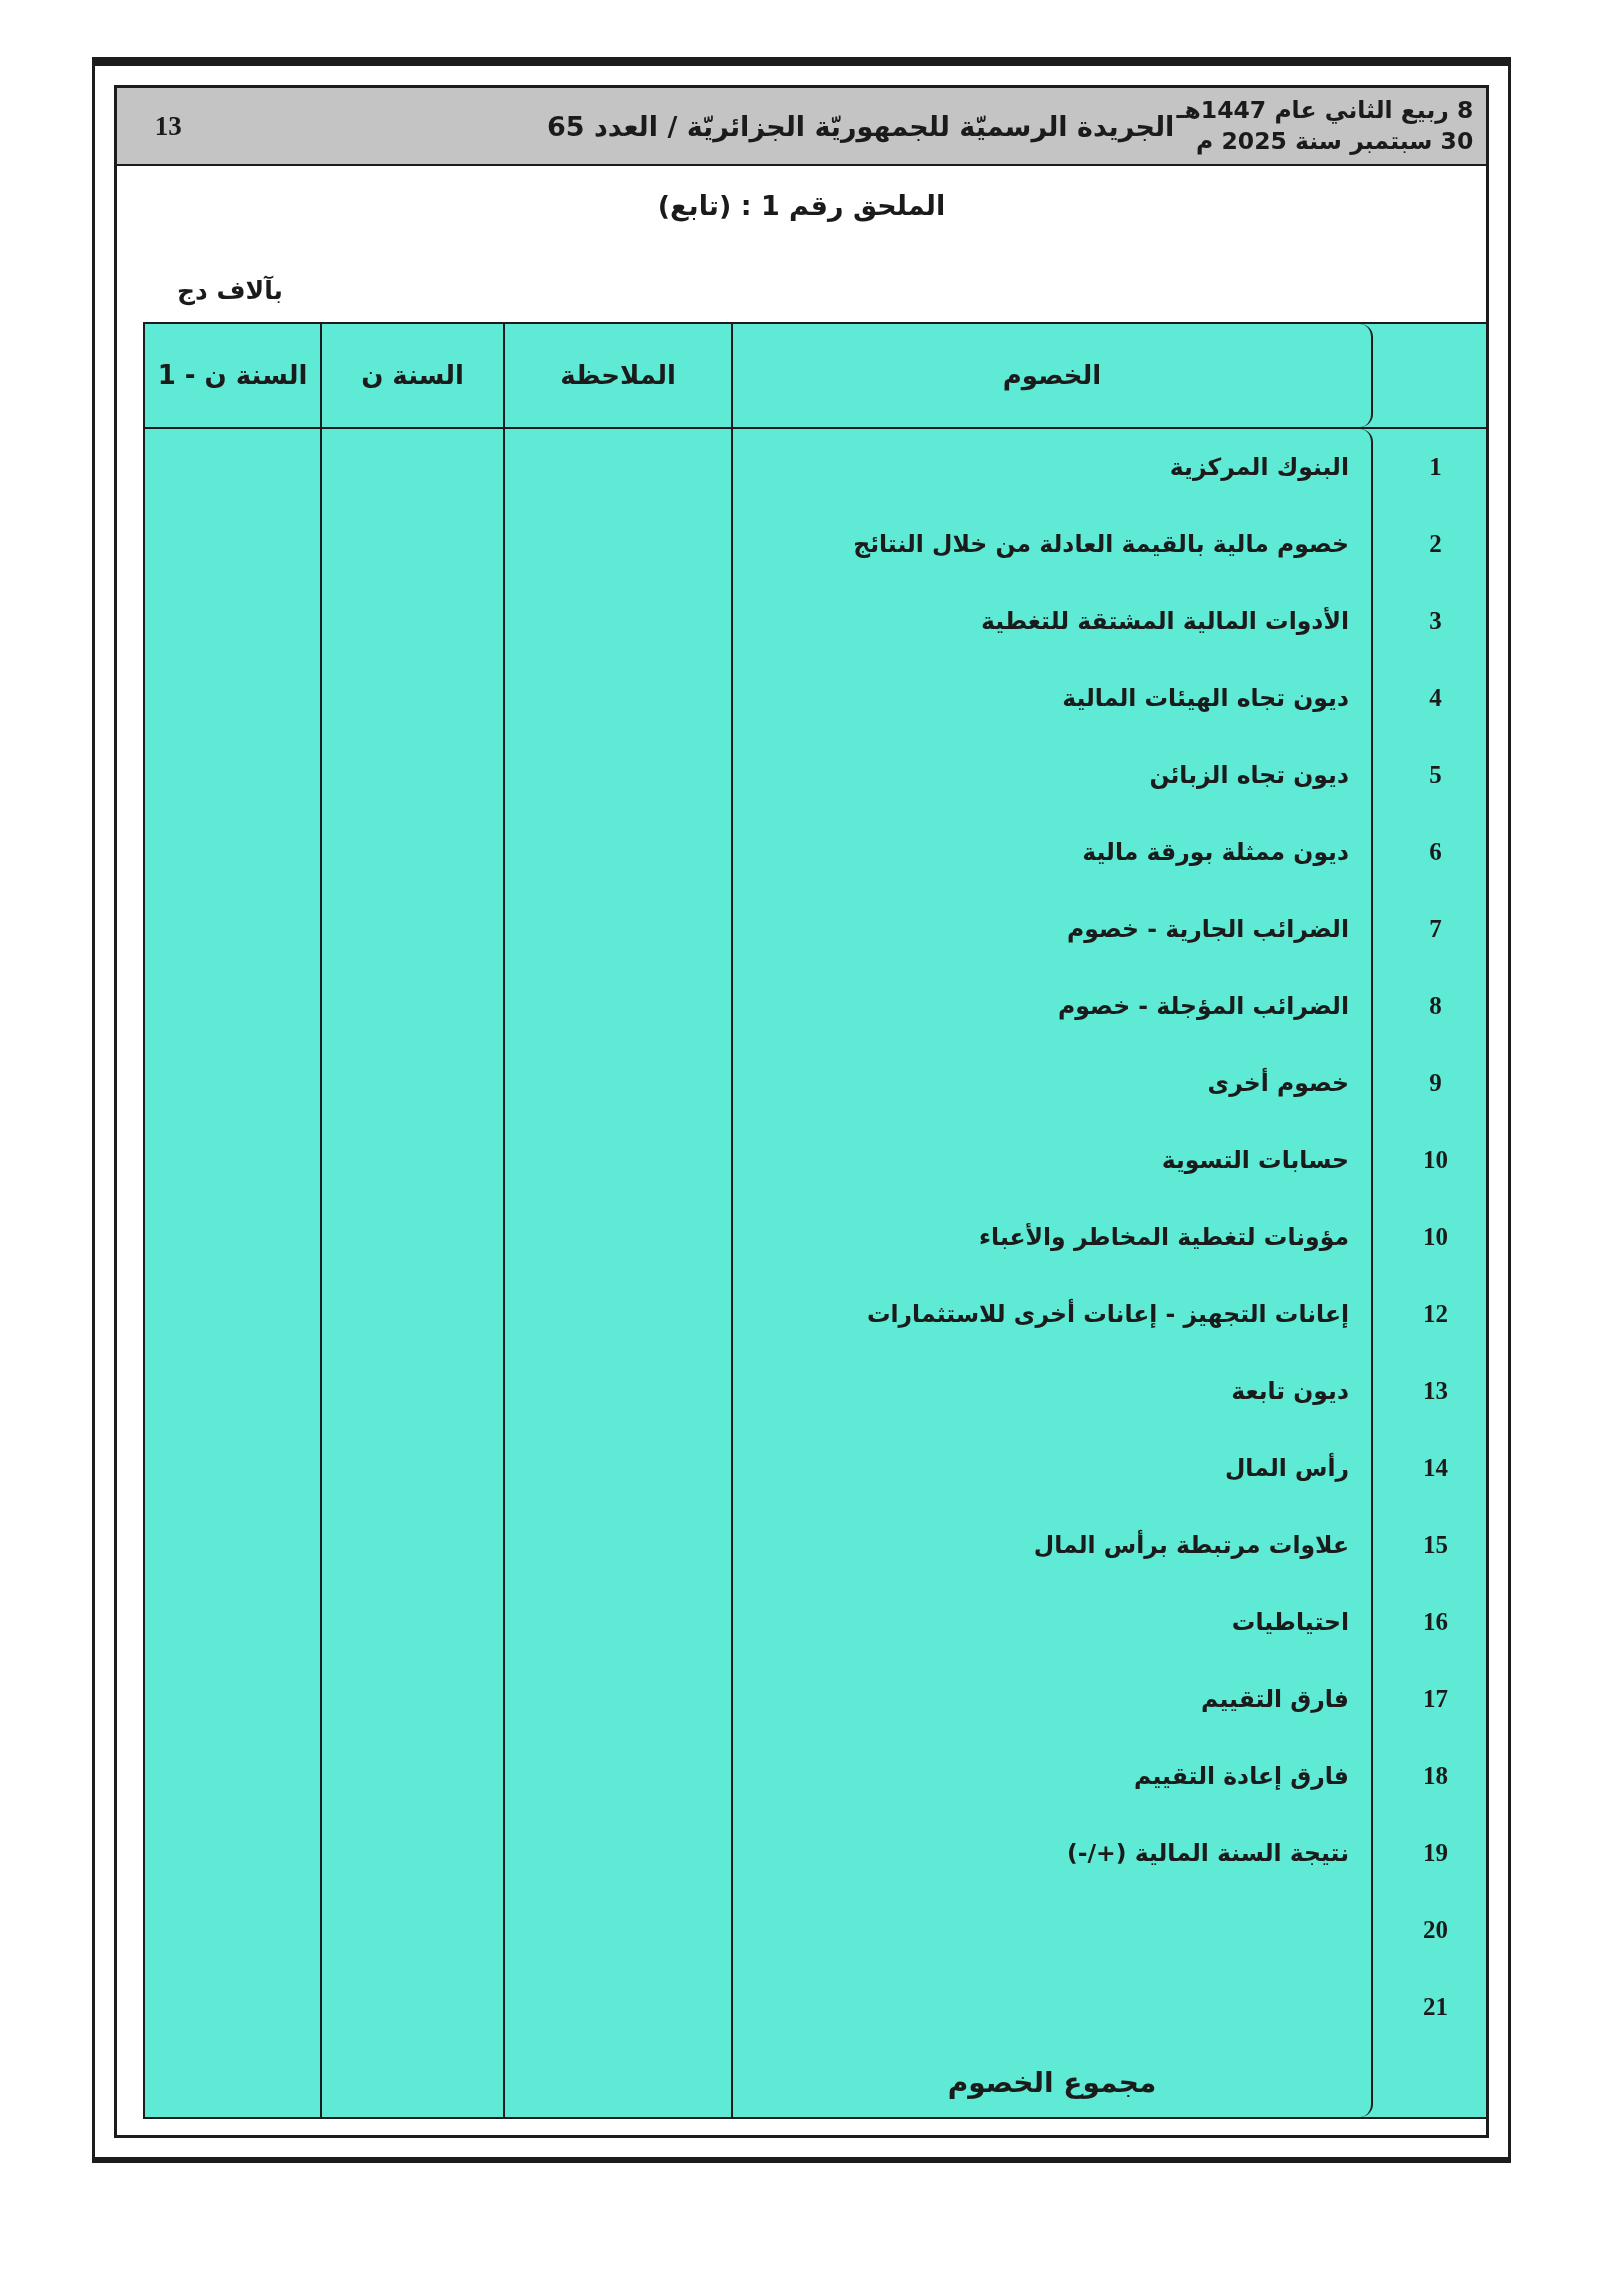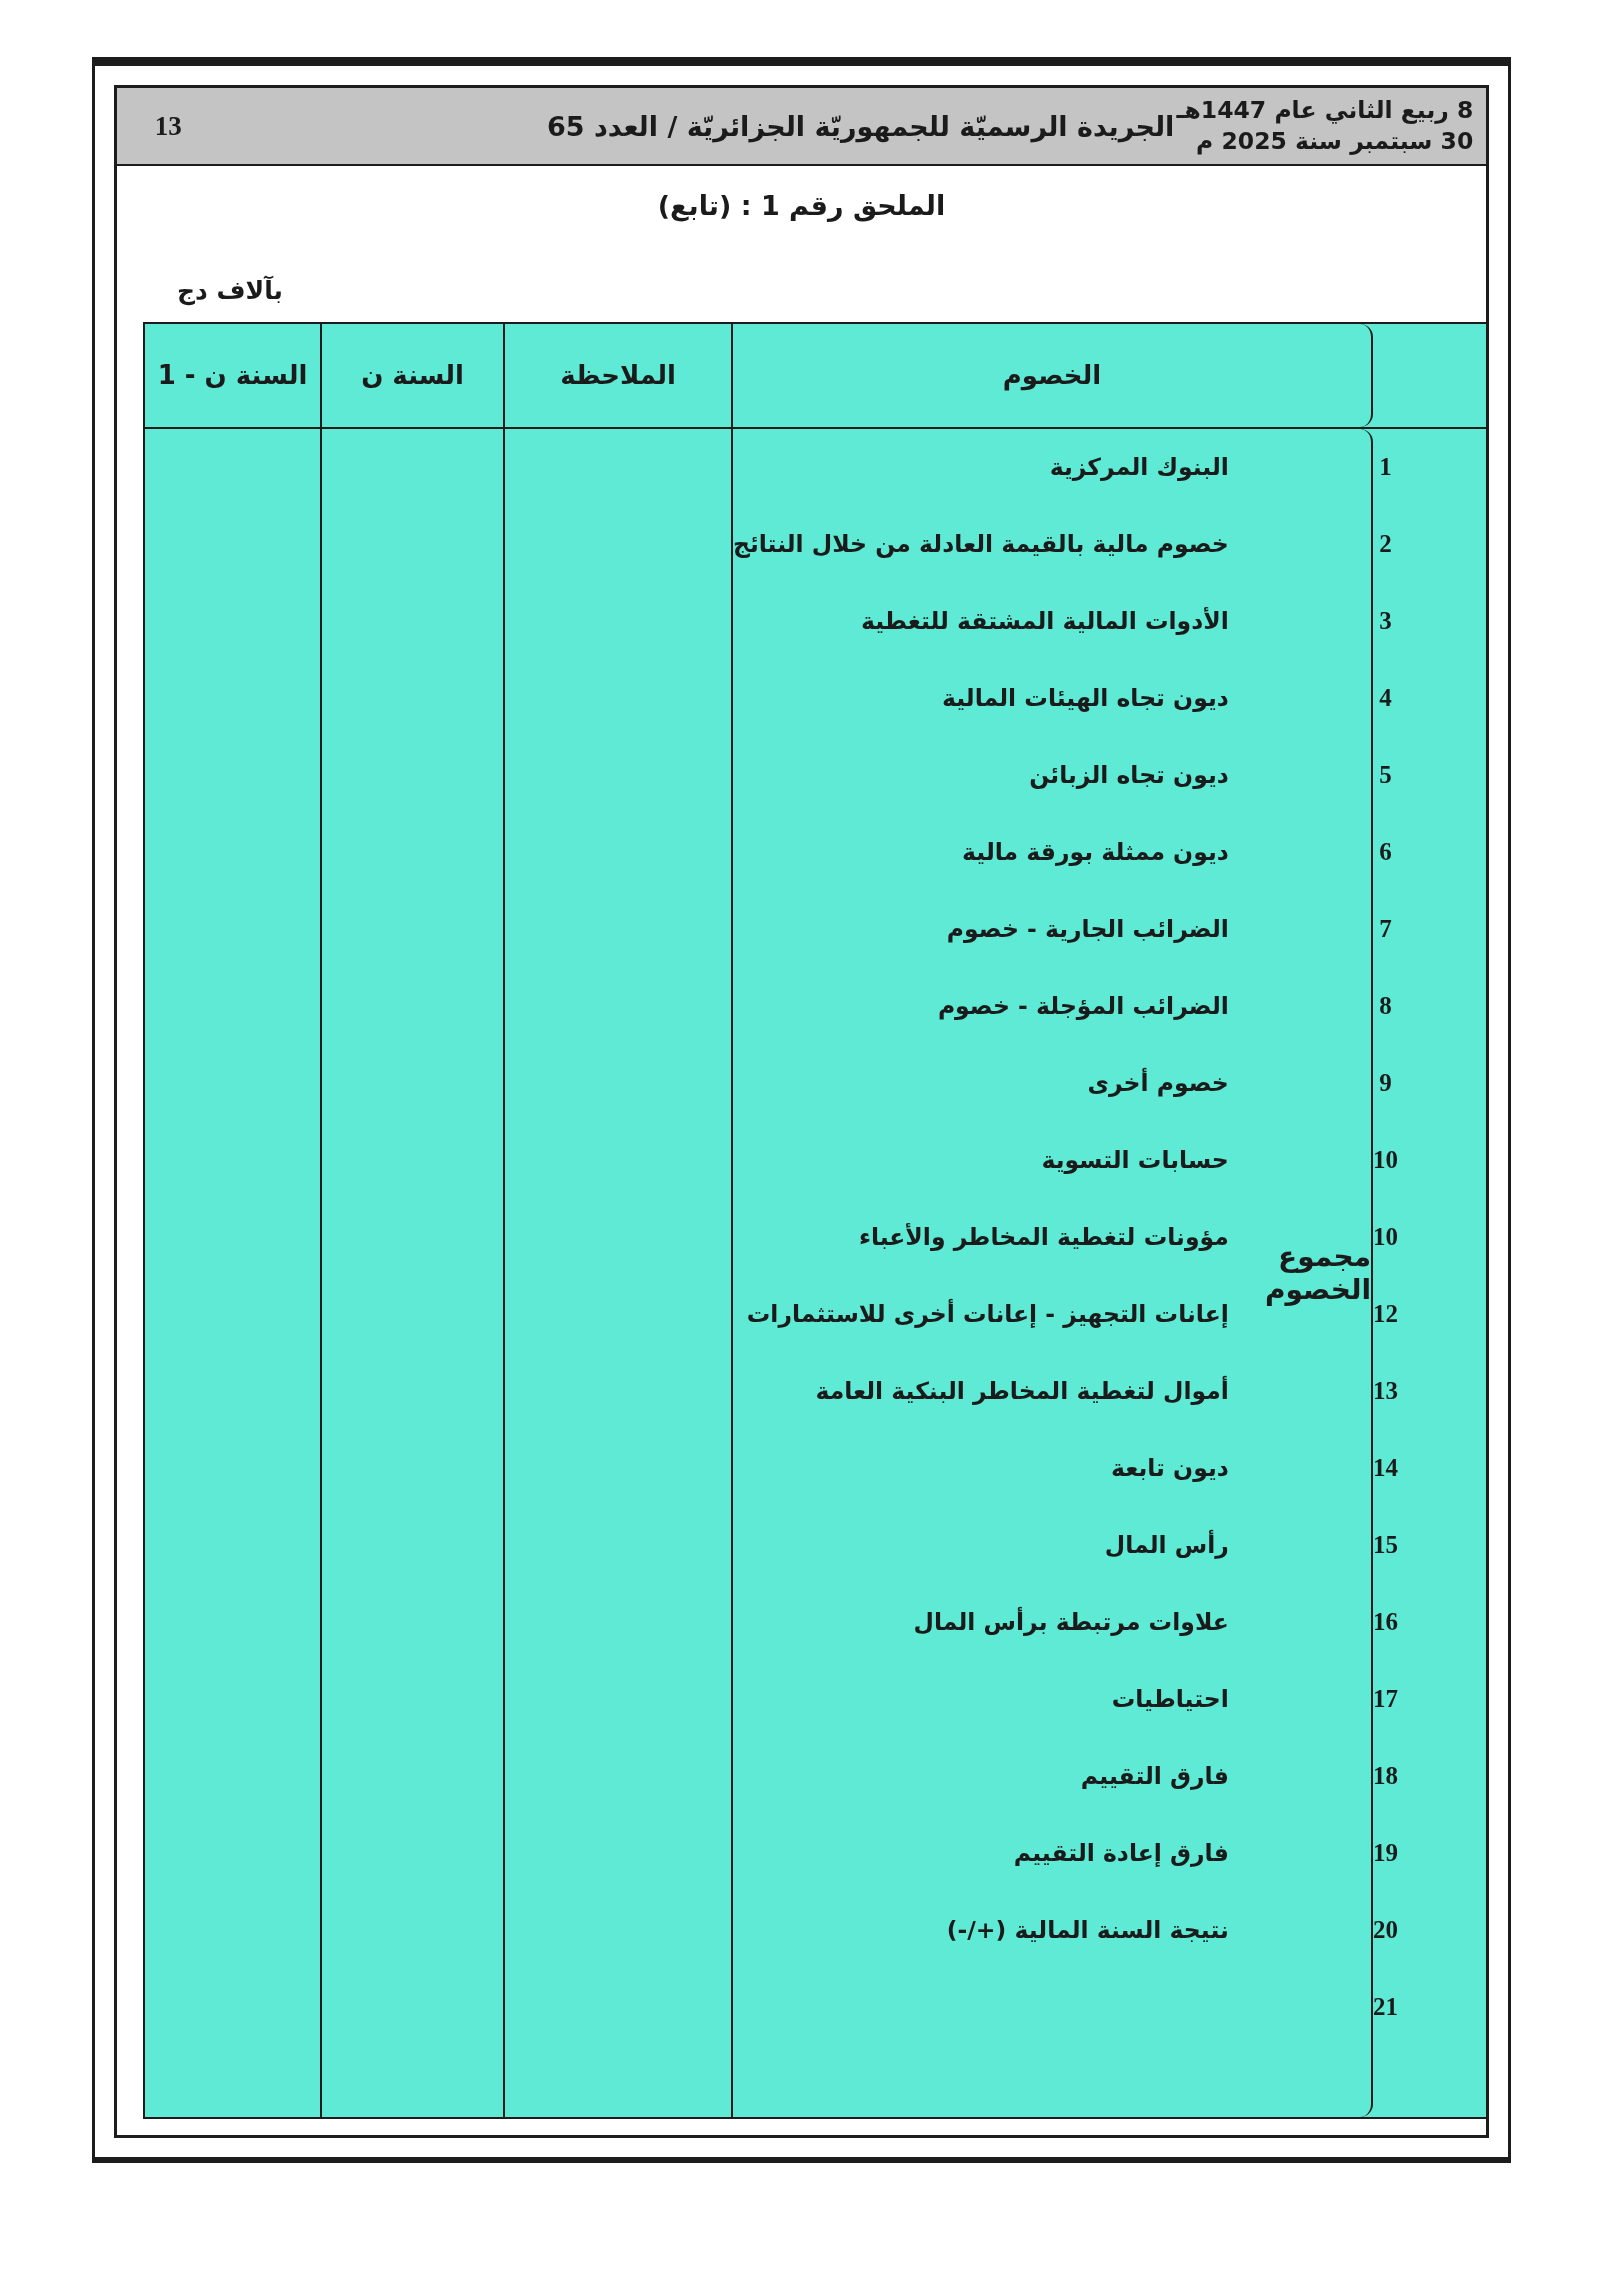--- a/index.html
+++ b/index.html
@@ -63,21 +63,21 @@
   .col:last-child{border-right:none;}
   .c1{width:177px;}   
   .c2{width:183px;}   
   .c3{width:228px;}   
   .c4{width:640px;border-radius:13px;}   
   .c5{width:125px;}   
   .hcell{
     display:flex;align-items:center;justify-content:center;
     direction:rtl;font-weight:700;font-size:26px;text-align:center;
   }
-  .body-col{display:flex;flex-direction:row;}
+  .body-col{display:flex;flex-direction:column;}
   .items-stack{display:flex;flex-direction:column;height:1620px;}
   .liab-item{
     box-sizing:border-box;height:77px;flex:0 0 77px;
     display:flex;align-items:center;justify-content:flex-start;
     direction:rtl;text-align:right;padding-right:22px;
     font-weight:700;font-size:23.5px;white-space:nowrap;
   }
   .num-item{
     box-sizing:border-box;height:77px;flex:0 0 77px;
     display:flex;align-items:center;justify-content:center;
@@ -128,21 +128,20 @@
               <div class="liab-item">الأدوات المالية المشتقة للتغطية</div>
               <div class="liab-item">ديون تجاه الهيئات المالية</div>
               <div class="liab-item">ديون تجاه الزبائن</div>
               <div class="liab-item">ديون ممثلة بورقة مالية</div>
               <div class="liab-item">الضرائب الجارية - خصوم</div>
               <div class="liab-item">الضرائب المؤجلة - خصوم</div>
               <div class="liab-item">خصوم أخرى</div>
               <div class="liab-item">حسابات التسوية</div>
               <div class="liab-item">مؤونات لتغطية المخاطر والأعباء</div>
               <div class="liab-item">إعانات التجهيز - إعانات أخرى للاستثمارات</div>
-              <div class="liab-item">أموال لتغطية المخاطر البنكية العامة</div>
               <div class="liab-item">ديون تابعة</div>
               <div class="liab-item">رأس المال</div>
               <div class="liab-item">علاوات مرتبطة برأس المال</div>
               <div class="liab-item">احتياطيات</div>
               <div class="liab-item">فارق التقييم</div>
               <div class="liab-item">فارق إعادة التقييم</div>
               <div class="liab-item">نتيجة السنة المالية (+/-)</div>
             </div>
           <div class="total-row">مجموع الخصوم</div>
         </div>

